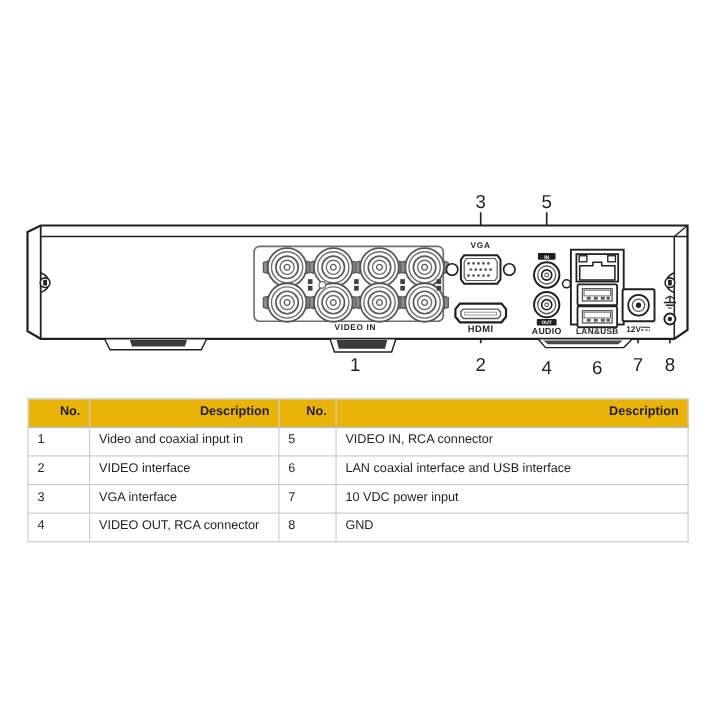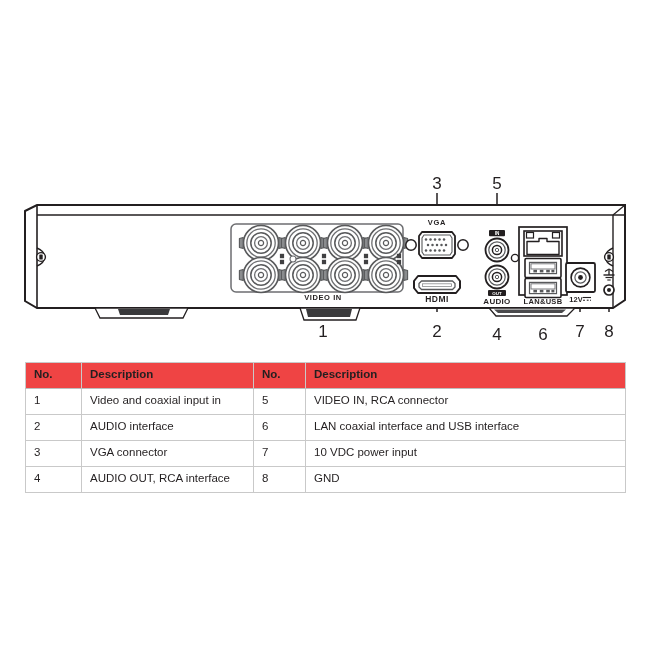--- a/index.html
+++ b/index.html
@@ -37,24 +37,25 @@
   table.legend td{
     border:1px solid #c9c9c9;
     padding:5px 8px 6px 8px;
     text-align:left;
     vertical-align:middle;
     line-height:1.15;
     height:14px;
     color:#231f20;
   }
   table.legend thead th{
-    background:#ef4444;
+    background:#eab308;
     font-weight:bold;
     font-size:11.5px;
     border-bottom:1px solid #bdbdbd;
+    text-align:right;
   }
   table.legend tbody td{
     background:#ffffff;
     font-weight:normal;
   }
   col.c-no{width:56px;}
   col.c-desc{width:172px;}
   col.c-no2{width:52px;}
   col.c-desc2{width:320px;}
 </style>
@@ -300,31 +301,31 @@
     </thead>
     <tbody>
       <tr>
         <td>1</td>
         <td>Video and coaxial input in</td>
         <td>5</td>
         <td>VIDEO IN, RCA connector</td>
       </tr>
       <tr>
         <td>2</td>
-        <td>AUDIO interface</td>
+        <td>VIDEO interface</td>
         <td>6</td>
         <td>LAN coaxial interface and USB interface</td>
       </tr>
       <tr>
         <td>3</td>
-        <td>VGA connector</td>
+        <td>VGA interface</td>
         <td>7</td>
         <td>10 VDC power input</td>
       </tr>
       <tr>
         <td>4</td>
-        <td>AUDIO OUT, RCA interface</td>
+        <td>VIDEO OUT, RCA connector</td>
         <td>8</td>
         <td>GND</td>
       </tr>
     </tbody>
   </table>
 </div>
 
 </body></html>

